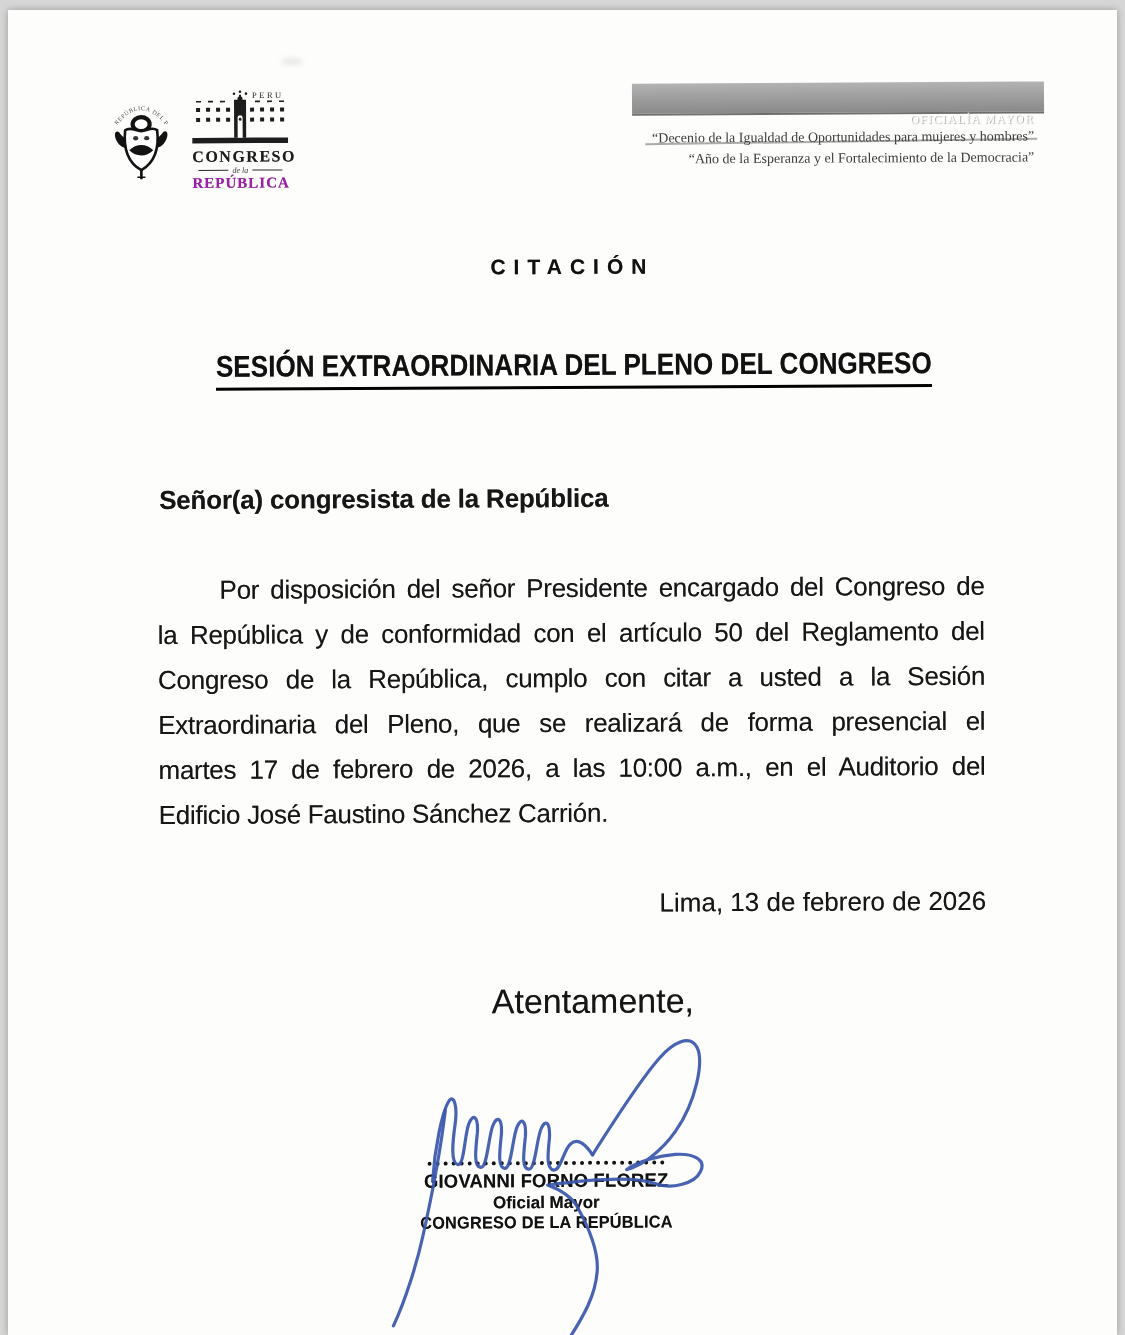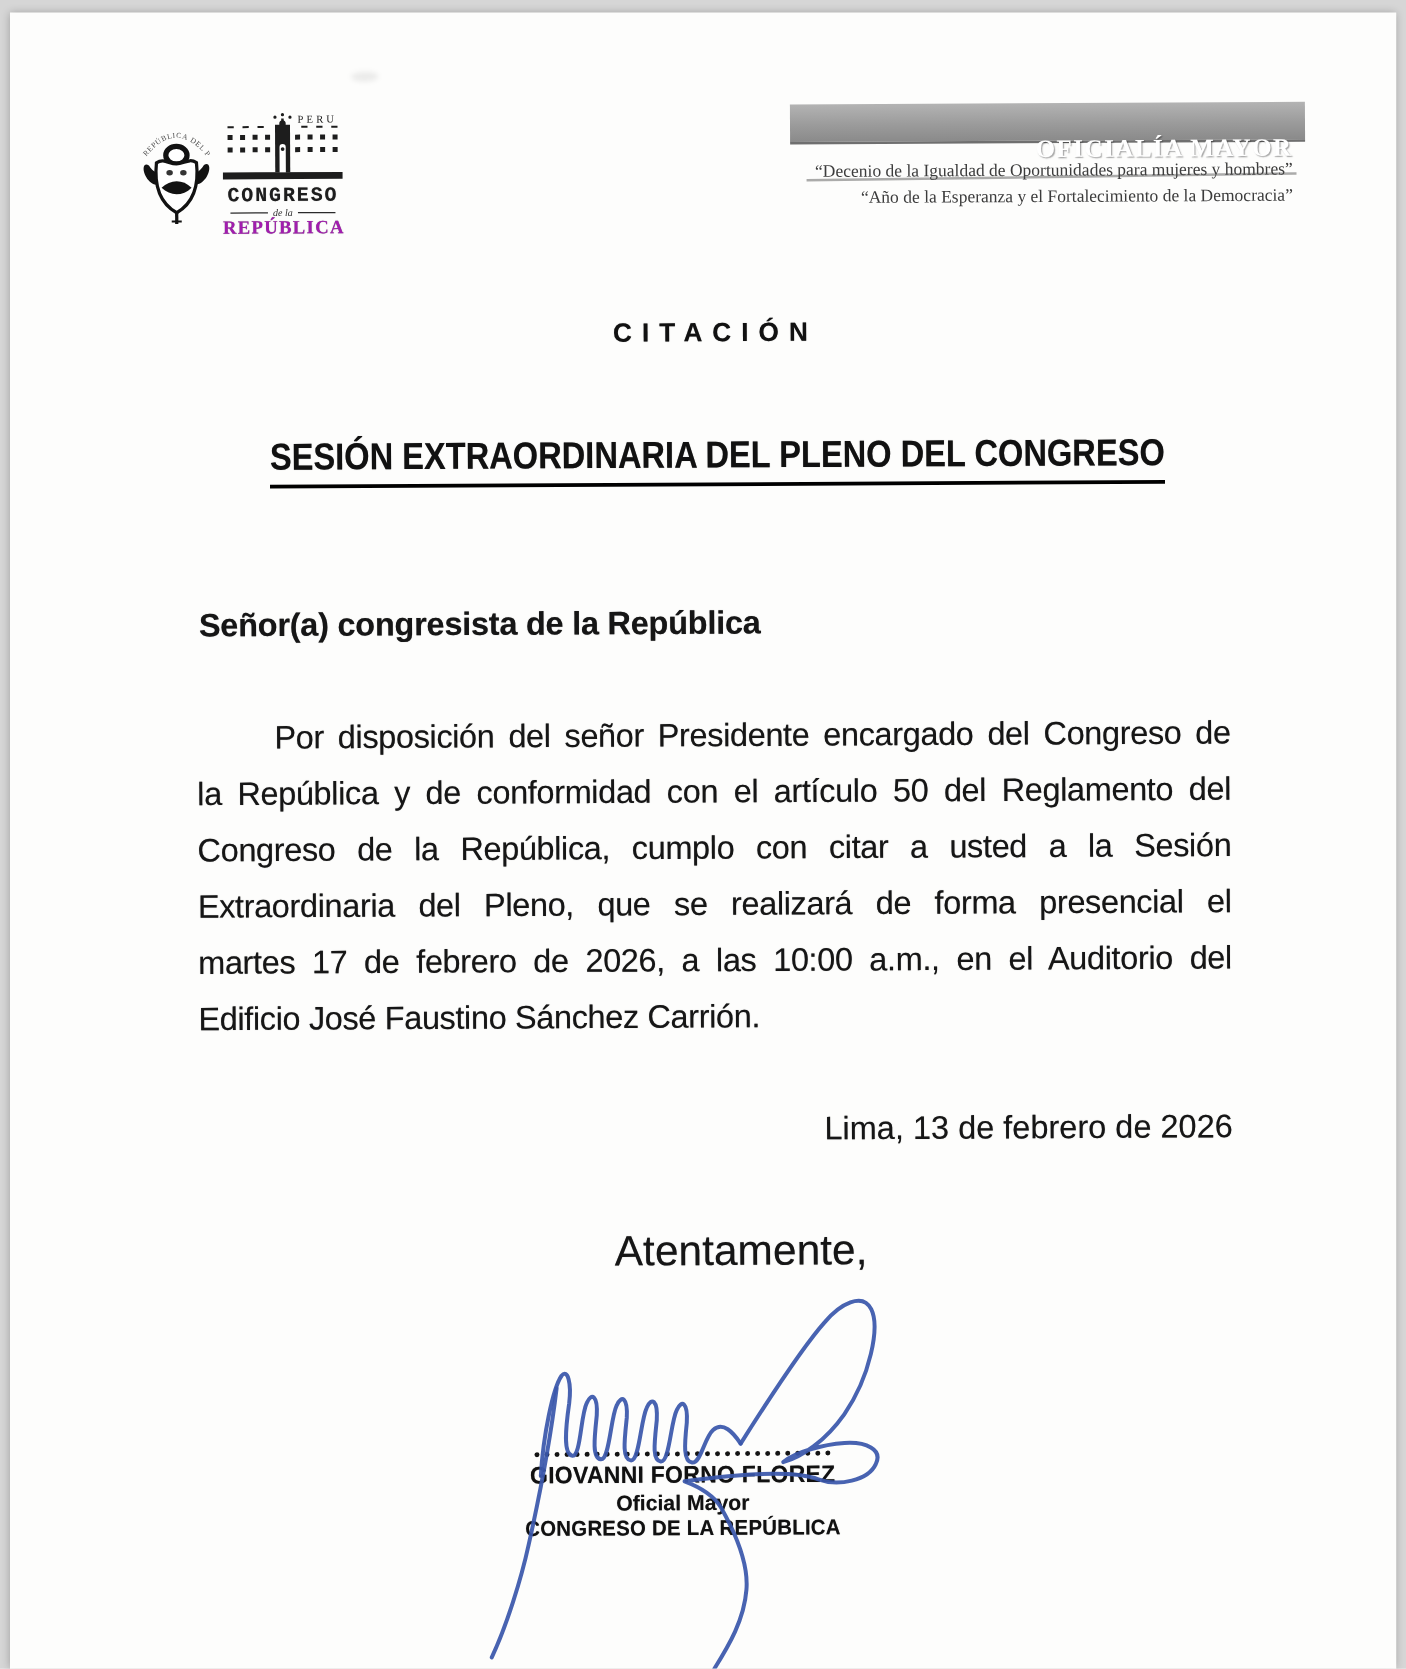--- a/index.html
+++ b/index.html
@@ -16,24 +16,24 @@
     position:absolute;left:8px;top:10px;width:1109px;height:1325px;
     background:var(--paper);
     box-shadow:0 0 7px rgba(0,0,0,.28);
     overflow:hidden;
   }
   .content{position:absolute;inset:0;transform:rotate(-0.3deg);}
   .txt{ text-shadow:0 0 .6px rgba(0,0,0,.5); }
 
   
   .coat{position:absolute;left:104px;top:78px;width:64px;height:96px;}
-  .congress{position:absolute;left:173px;top:78px;width:96px;text-align:center;}
+  .congress{position:absolute;left:187px;top:78px;width:96px;text-align:center;}
   .congress svg{display:block;}
   .congress-name{
-    font-family:Liberation Mono, monospace;font-weight:bold;font-size:16px;
+    font-family:Liberation Serif, serif;font-weight:bold;font-size:16px;
     letter-spacing:1.5px;color:#1d1d1d;margin-top:2px;white-space:nowrap;
   }
   .congress-mid{
     display:flex;align-items:center;justify-content:center;gap:4px;
     font-family:"Liberation Serif",serif;font-style:italic;font-size:8px;color:#333;
     margin:0 6px;
   }
   .congress-mid::before,.congress-mid::after{content:"";flex:1;border-top:1.3px solid #2a2a2a;}
   .congress-rep{
     font-family:"Liberation Serif",serif;font-weight:bold;font-size:15px;
@@ -41,21 +41,21 @@
   }
 
   .banner{
     position:absolute;left:627px;top:74px;width:412px;height:32px;
     background:linear-gradient(180deg,#b3b3b3 0%,var(--banner-gray) 55%,#8a8a8a 100%);
     border-bottom:2px solid #6f6f6f;
     display:flex;align-items:center;justify-content:flex-end;
     padding-right:10px;
   }
   .banner span{
-    font-family:"Liberation Serif",serif;font-weight:bold;font-size:20px;
+    font-family:"Liberation Serif",serif;font-weight:normal;font-size:12px;
     letter-spacing:1.2px;color:#fff;text-shadow:1px 1px 1px rgba(0,0,0,.35);
     white-space:nowrap;
     margin-top:45px;
   }
   .mottos{
     position:absolute;right:80px;top:118px;text-align:right;
     font-family:"Liberation Serif",serif;font-size:14px;color:#3c3c3c;line-height:21px;
     white-space:nowrap;
   }
   .artifact-line{

